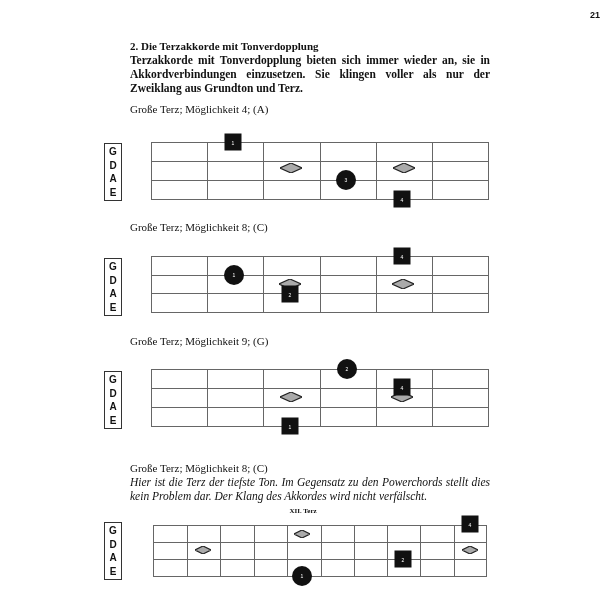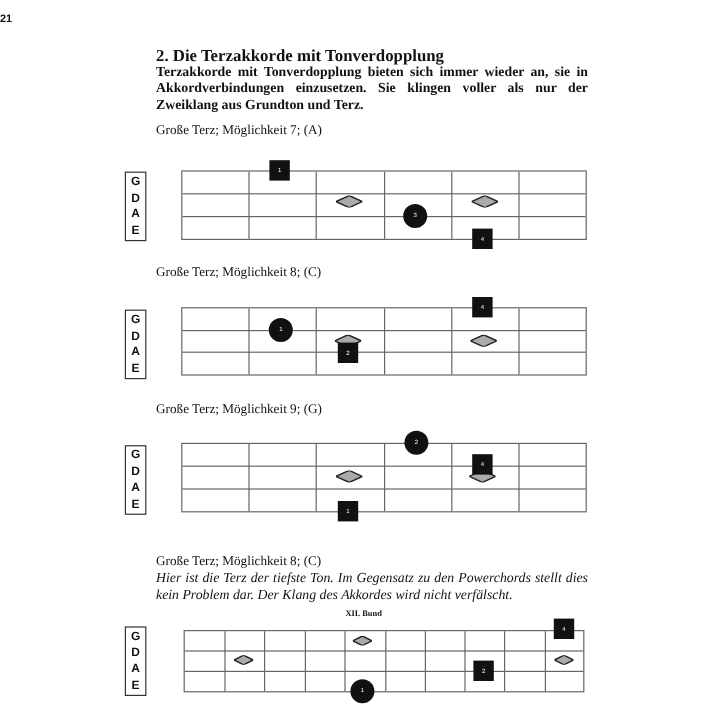--- a/index.html
+++ b/index.html
@@ -1,19 +1,19 @@
 <!DOCTYPE html>
 <html><head>
 <meta charset="utf-8">
 <style>
   html, body { margin:0; padding:0; background:#fff; }
   body { width:600px; height:600px; position:relative; overflow:hidden; font-family:"Liberation Serif", serif; color:#111; }
   .abs { position:absolute; }
-  .pagenum { left:0; width:600px; top:10px; text-align:left; font-family:"Liberation Sans", sans-serif; font-size:9px; font-weight:bold; }
-  .heading { left:130px; top:40px; font-size:14px; font-weight:bold; }
+  .pagenum { left:0; width:600px; top:10px; text-align:right; font-family:"Liberation Sans", sans-serif; font-size:9px; font-weight:bold; }
+  .heading { left:130px; top:40px; font-size:11px; font-weight:bold; }
   .para { left:130px; top:53px; width:360px; font-size:11.5px; line-height:14px; text-align:justify;font-weight:bold; }
   .caption { left:130px; font-size:11px; }
   .italic { left:130px; width:360px; font-size:11.5px; line-height:14px; font-style:italic; text-align:justify; }
   .bund { font-size:7px; font-weight:bold; text-align:center; }
   .labelbox { width:16px; border:1px solid #333; font-family:"Liberation Sans", sans-serif; font-weight:bold; font-size:10px; text-align:center; line-height:13.5px; padding:1px 0; }
   .labelbox span { display:block; }
   .board { border:1px solid #666; box-sizing:border-box; }
   .hline { position:absolute; left:0; right:0; height:0; border-top:1px solid #666; }
   .vline { position:absolute; top:0; bottom:0; width:0; border-left:1px solid #666; }
   .sq { position:absolute; width:17px; height:17px; background:#111; color:#fff; font-family:"Liberation Sans", sans-serif; font-size:5px; display:flex; align-items:center; justify-content:center; transform:translate(-50%,-50%); z-index:3; }
@@ -21,21 +21,21 @@
   .di { position:absolute; width:22px; height:10px; transform:translate(-50%,-50%); z-index:2; }
   .di.small { width:16px; height:8px; }
 </style>
 </head>
 <body>
 
 <div class="abs pagenum">21</div>
 <div class="abs heading">2.  Die Terzakkorde mit Tonverdopplung</div>
 <div class="abs para">Terzakkorde mit Tonverdopplung bieten sich immer wieder an, sie in Akkordverbindungen einzusetzen. Sie klingen voller als nur der Zweiklang aus Grundton und Terz.</div>
 
-<div class="abs caption" style="top:103px">Große Terz; Möglichkeit 7; (A)</div>
+<div class="abs caption" style="top:103px">Große Terz; Möglichkeit 4; (A)</div>
 <div class="abs labelbox" style="left:104px;top:143px">
   <span>G</span>
   <span>D</span>
   <span>A</span>
   <span>E</span>
 </div>
 <div class="abs board" style="left:151px;top:142px;width:338px;height:58px">
   <div class="hline" style="top:18px"></div>
     <div class="hline" style="top:37px"></div>
   <div class="vline" style="left:55px"></div>
@@ -101,21 +101,21 @@
     <polygon points="0,5 11,0 22,5 11,10" fill="#aaa" stroke="#222" stroke-width="1.2"></polygon>
   </svg>
 <div class="sq" style="left:290px;top:426px">1</div>
 <svg class="di" style="left:402px;top:397px" viewBox="0 0 22 10">
     <polygon points="0,5 11,0 22,5 11,10" fill="#aaa" stroke="#222" stroke-width="1.2"></polygon>
   </svg>
 <div class="sq" style="left:402px;top:387px">4</div>
 
 <div class="abs caption" style="top:462px">Große Terz; Möglichkeit 8; (C)</div>
 <div class="abs italic" style="top:475px">Hier ist die Terz der tiefste Ton. Im Gegensatz zu den Powerchords stellt dies kein Problem dar. Der Klang des Akkordes wird nicht verfälscht.</div>
-<div class="abs bund" style="left:270px;width:66px;top:507px">XII. Bund</div>
+<div class="abs bund" style="left:270px;width:66px;top:507px">XII. Terz</div>
 <div class="abs labelbox" style="left:104px;top:522px">
   <span>G</span>
   <span>D</span>
   <span>A</span>
   <span>E</span>
 </div>
 <div class="abs board" style="left:153px;top:525px;width:334px;height:52px">
   <div class="hline" style="top:16px"></div>
     <div class="hline" style="top:33px"></div>
   <div class="vline" style="left:33px"></div>

